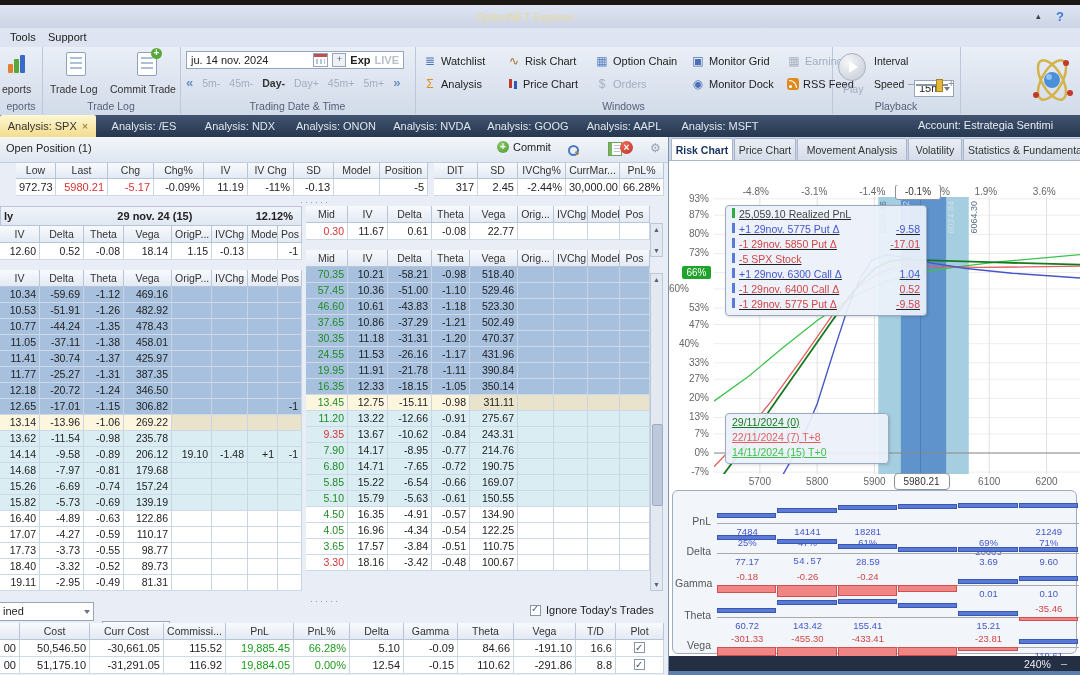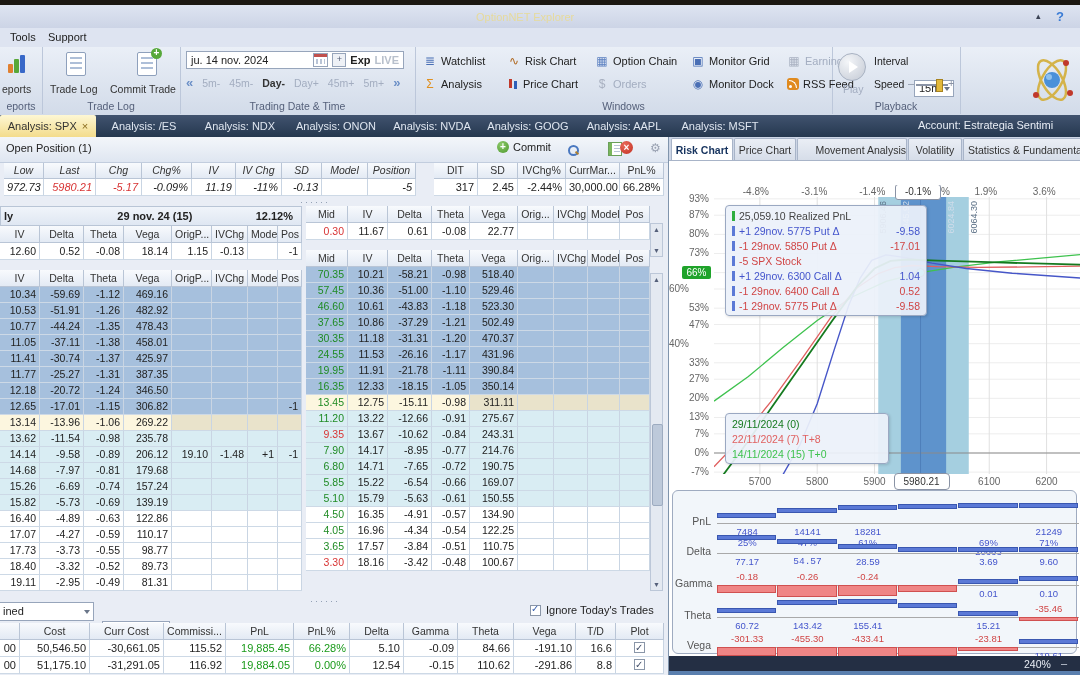--- a/index.html
+++ b/index.html
@@ -98,21 +98,21 @@
   #rp-tabs{left:0;top:0;width:411px;height:23px;background:#cdd6e6;border-bottom:1px solid #a8b4c8;}
   #vol-row{left:0;top:23px;width:411px;height:25px;background:#eef1f7;border-bottom:1px solid #d4dbe6;}
   .spin{background:#fff;border:1px solid #97a5bb;text-align:center;}
   .spin-arrows{position:absolute;right:2px;top:2px;font-size:6px;line-height:6px;color:#55607a;}
   .axis-label{position:absolute;color:#666;font-size:10px;}
   .axis-label.c{transform:translateX(-50%);}
   .boxed-label{position:absolute;background:#fff;border:1px solid #8a93a5;border-radius:3px;text-align:center;font-size:10px;color:#333;}
   #y66-box{background:#1fa32a;color:#fff;border-radius:2px;text-align:center;font-size:10px;}
   .legend-box{position:absolute;background:rgba(236,241,250,0.93);border:1px solid #9aa8c2;border-radius:4px;
      font-size:10.5px;padding:2px 6px;box-shadow:1px 1px 3px rgba(0,0,0,0.15);}
-  .leg-row{display:flex;align-items:center;height:15px;white-space:nowrap;}
+  .leg-row{display:flex;align-items:flex-start;height:15px;white-space:nowrap;text-decoration:underline;}
   .leg-bar{width:3px;height:10px;margin-right:4px;flex:none;}
   .leg-val{margin-left:auto;padding-left:8px;}
   .t-blue{color:#4455cc;} .t-red{color:#d04545;} .t-dark{color:#444;}
   
   #greeks{left:3px;top:353px;width:405px;height:164px;background:#f2f6fa;border:1px solid #9fabc0;border-radius:6px;box-sizing:border-box;}
   .greek-label{position:absolute;color:#555;font-size:10.5px;width:36px;text-align:right;}
   .gbar{position:absolute;box-sizing:border-box;}
   .gbar.pos{background:#5b79d6;border:1px solid #3a57b0;}
   .gbar.neg{background:#ef8585;border:1px solid #d05050;}
   .gbase{position:absolute;height:1px;background:#a9a9a9;}
@@ -270,21 +270,21 @@
       <span class="commit-icon">+</span>
       <span>Commit</span>
     </div>
     <span class="abs mag-icon" style="left:567px;top:5px"></span>
     <span class="abs sheet-icon" style="left:593px;top:5px"></span>
     <span class="abs x-icon" style="left:620px;top:4px">×</span>
     <span class="abs gear-icon" style="left:650px;top:4px">⚙</span>
   </div>
 
   <div id="quote-strip">
-      <div class="abs" style="left: 4px; top: 26px; font-style: italic;">
+      <div class="abs" style="left: 16px; top: 26px;">
         <div class="row" style="height: 16px;"><span class="grid-cell hdr" style="width: 40px; height: 16px; line-height: 15px; font-size: 10.5px;">Low</span><span class="grid-cell hdr" style="width: 52px; height: 16px; line-height: 15px; font-size: 10.5px;">Last</span><span class="grid-cell hdr" style="width: 46px; height: 16px; line-height: 15px; font-size: 10.5px;">Chg</span><span class="grid-cell hdr" style="width: 50px; height: 16px; line-height: 15px; font-size: 10.5px;">Chg%</span><span class="grid-cell hdr" style="width: 44px; height: 16px; line-height: 15px; font-size: 10.5px;">IV</span><span class="grid-cell hdr" style="width: 46px; height: 16px; line-height: 15px; font-size: 10.5px;">IV Chg</span><span class="grid-cell hdr" style="width: 40px; height: 16px; line-height: 15px; font-size: 10.5px;">SD</span><span class="grid-cell hdr" style="width: 46px; height: 16px; line-height: 15px; font-size: 10.5px;">Model</span><span class="grid-cell hdr" style="width: 48px; height: 16px; line-height: 15px; font-size: 10.5px;">Position</span></div>
         <div class="row" style="height: 17px;"><span class="grid-cell num" style="width: 40px; height: 17px; line-height: 16px; background: rgb(255, 255, 255); font-size: 11px;">972.73</span><span class="grid-cell num val-red" style="width: 52px; height: 17px; line-height: 16px; background: rgb(255, 255, 255); font-size: 11px;">5980.21</span><span class="grid-cell num val-red" style="width: 46px; height: 17px; line-height: 16px; background: rgb(255, 255, 255); font-size: 11px;">-5.17</span><span class="grid-cell num" style="width: 50px; height: 17px; line-height: 16px; background: rgb(255, 255, 255); font-size: 11px;">-0.09%</span><span class="grid-cell num" style="width: 44px; height: 17px; line-height: 16px; background: rgb(255, 255, 255); font-size: 11px;">11.19</span><span class="grid-cell num" style="width: 46px; height: 17px; line-height: 16px; background: rgb(255, 255, 255); font-size: 11px;">-11%</span><span class="grid-cell num" style="width: 40px; height: 17px; line-height: 16px; background: rgb(255, 255, 255); font-size: 11px;">-0.13</span><span class="grid-cell num" style="width: 46px; height: 17px; line-height: 16px; background: rgb(255, 255, 255); font-size: 11px;"></span><span class="grid-cell num" style="width: 48px; height: 17px; line-height: 16px; background: rgb(255, 255, 255); font-size: 11px;">-5</span></div>
       </div>
       <div class="abs" style="left: 434px; top: 26px;">
         <div class="row" style="height: 16px;"><span class="grid-cell hdr" style="width: 44px; height: 16px; line-height: 15px; font-size: 10.5px;">DIT</span><span class="grid-cell hdr" style="width: 40px; height: 16px; line-height: 15px; font-size: 10.5px;">SD</span><span class="grid-cell hdr" style="width: 48px; height: 16px; line-height: 15px; font-size: 10.5px;">IVChg%</span><span class="grid-cell hdr" style="width: 54px; height: 16px; line-height: 15px; font-size: 10.5px;">CurrMar...</span><span class="grid-cell hdr" style="width: 44px; height: 16px; line-height: 15px; font-size: 10.5px;">PnL%</span></div>
         <div class="row" style="height: 17px;"><span class="grid-cell num" style="width: 44px; height: 17px; line-height: 16px; background: rgb(255, 255, 255); font-size: 11px;">317</span><span class="grid-cell num" style="width: 40px; height: 17px; line-height: 16px; background: rgb(255, 255, 255); font-size: 11px;">2.45</span><span class="grid-cell num" style="width: 48px; height: 17px; line-height: 16px; background: rgb(255, 255, 255); font-size: 11px;">-2.44%</span><span class="grid-cell num" style="width: 54px; height: 17px; line-height: 16px; background: rgb(255, 255, 255); font-size: 11px;">30,000.00</span><span class="grid-cell num" style="width: 44px; height: 17px; line-height: 16px; background: rgb(255, 255, 255); font-size: 11px;">66.28%</span></div>
       </div>
     </div>
   <div class="abs splitter-dots" style="left:300px;top:60px">······</div>
 
@@ -370,21 +370,21 @@
 <div class="abs scrollbar" style="left: 650px; top: 86px; width: 13px; height: 34px;">
       <div class="sb-arrow">▲</div>
       <div class="sb-arrow" style="position: absolute; bottom: 0px; left: 0px;">▼</div>
     </div>
   </div>
 
 <div class="abs" id="right-panel">
   <div class="abs" id="rp-tabs">
       <div class="rp-tab active" style="left: 2px; width: 62px;">Risk Chart</div>
       <div class="rp-tab" style="left: 65px; width: 62px;">Price Chart</div>
-      <div class="rp-tab" style="left: 128px; width: 110px; text-align: right;">Movement Analysis</div>
+      <div class="rp-tab" style="left: 128px; width: 110px;">Movement Analysis</div>
       <div class="rp-tab" style="left: 239px; width: 54px;">Volatility</div>
       <div class="rp-tab" style="left: 294px; width: 124px;">Statistics &amp; Fundamenta</div>
     </div>
   <div id="risk-chart" class="abs" style="left: 0px; top: 48px; width: 411px; height: 305px; background: rgb(255, 255, 255); overflow: hidden;">
       <svg width="411" height="305" style="position: absolute; left: 0px; top: 0px;">
         <line x1="45" y1="13.830999999999989" x2="411" y2="13.830999999999989" stroke="#ededed" stroke-width="1"></line>
         <line x1="45" y1="30.228999999999985" x2="411" y2="30.228999999999985" stroke="#ededed" stroke-width="1"></line>
         <line x1="45" y1="49.359999999999985" x2="411" y2="49.359999999999985" stroke="#ededed" stroke-width="1"></line>
         <line x1="45" y1="68.49099999999999" x2="411" y2="68.49099999999999" stroke="#ededed" stroke-width="1"></line>
         <line x1="45" y1="87.62199999999999" x2="411" y2="87.62199999999999" stroke="#ededed" stroke-width="1"></line>
@@ -432,21 +432,21 @@
       <span class="axis-label" style="left: 271.984px; top: 1px;">%</span>
       <div class="boxed-label" style="left: 225.984px; top: -1px; width: 44px; height: 14px; line-height: 14px;">-0.1%</div>
       <span class="axis-label" style="left: 0px; top: 7.831px; width: 40px; text-align: right;">93%</span>
       <span class="axis-label" style="left: 0px; top: 24.229px; width: 40px; text-align: right;">87%</span>
       <span class="axis-label" style="left: 0px; top: 43.36px; width: 40px; text-align: right;">80%</span>
       <span class="axis-label" style="left: 0px; top: 62.491px; width: 40px; text-align: right;">73%</span>
       <div id="y66-box" style="position: absolute; left: 13px; top: 80.622px; width: 29px; height: 13px; line-height: 13px;">66%</div>
       <span class="axis-label" style="left: 0px; top: 98.02px; width: 40px; text-align: left;">60%</span>
       <span class="axis-label" style="left: 0px; top: 117.151px; width: 40px; text-align: right;">53%</span>
       <span class="axis-label" style="left: 0px; top: 133.549px; width: 40px; text-align: right;">47%</span>
-      <span class="axis-label" style="left: 0px; top: 152.68px; width: 40px; text-align: left;">40%</span>
+      <span class="axis-label" style="left: 0px; top: 152.68px; width: 40px; text-align: center;">40%</span>
       <span class="axis-label" style="left: 0px; top: 171.811px; width: 40px; text-align: right;">33%</span>
       <span class="axis-label" style="left: 0px; top: 188.209px; width: 40px; text-align: right;">27%</span>
       <span class="axis-label" style="left: 0px; top: 207.34px; width: 40px; text-align: right;">20%</span>
       <span class="axis-label" style="left: 0px; top: 226.471px; width: 40px; text-align: right;">13%</span>
       <span class="axis-label" style="left: 0px; top: 242.869px; width: 40px; text-align: right;">7%</span>
       <span class="axis-label" style="left: 0px; top: 262px; width: 40px; text-align: right;">0%</span>
       <span class="axis-label" style="left: 0px; top: 281.131px; width: 40px; text-align: right;">-7%</span>
       <span class="axis-label c" style="left: 90.872px; top: 291px;">5700</span>
       <span class="axis-label c" style="left: 148.212px; top: 291px;">5800</span>
       <span class="axis-label c" style="left: 205.552px; top: 291px;">5900</span>

